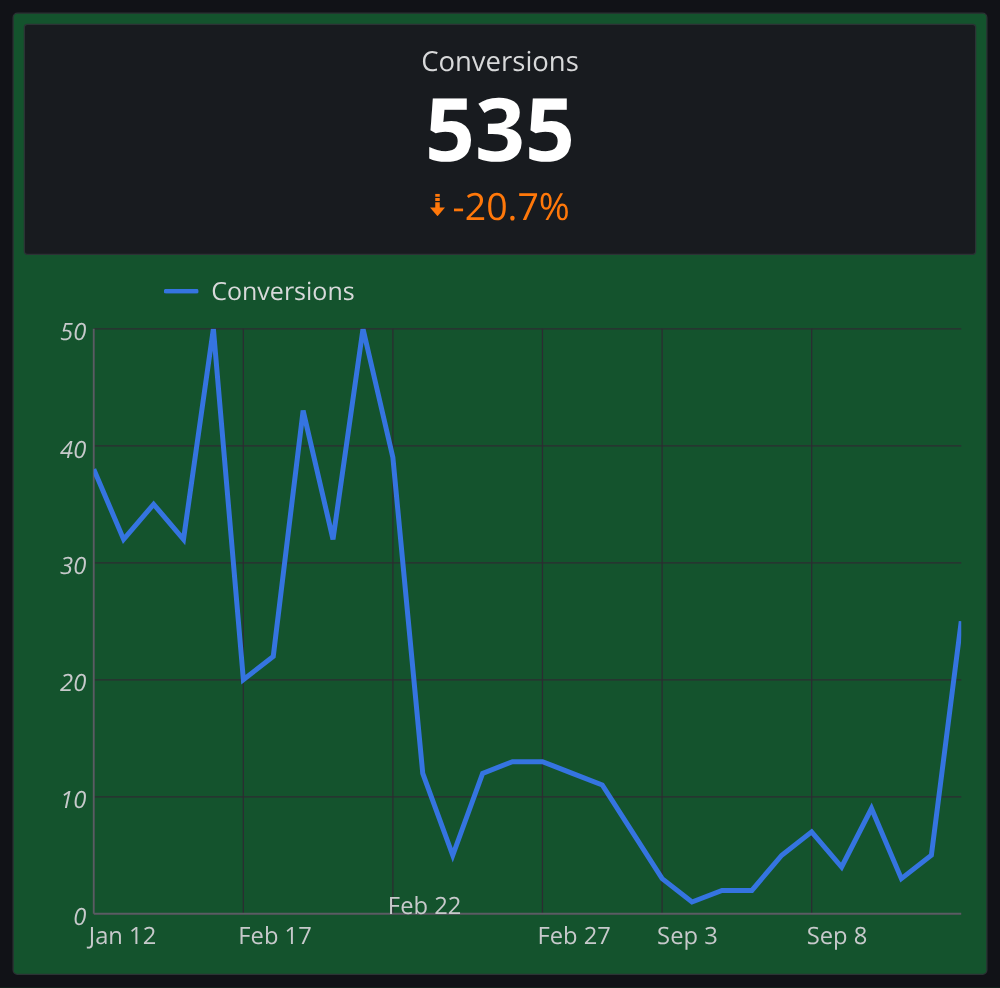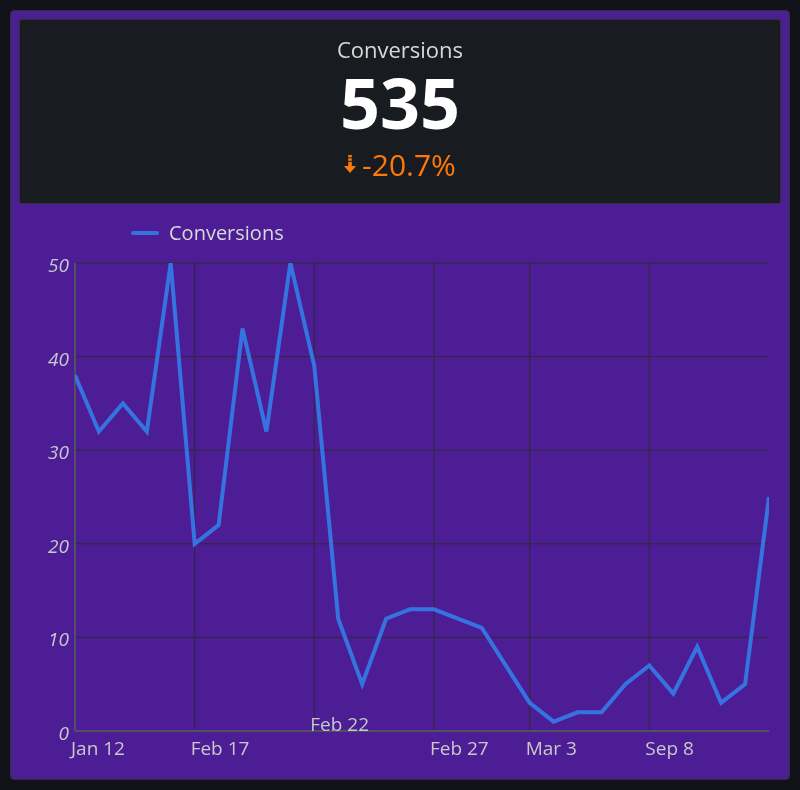--- a/index.html
+++ b/index.html
@@ -12,21 +12,21 @@
     color: #d8d9da;
     overflow: hidden;
   }
   .panel {
     box-sizing: border-box;
     position: absolute;
     left: 10px;
     top: 10px;
     width: 780px;
     height: 770px;
-    background: #4c1d95;
+    background: #14532d;
     border: 1px solid #2c3235;
     border-radius: 4px;
   }
   .stat-header {
     box-sizing: border-box;
     margin: 8px;
     padding: 14px 10px 18px 10px;
     background: #181b1f;
     border: 1px solid #2c3235;
     border-radius: 3px;
@@ -143,21 +143,21 @@
         <div class="y-tick" style="right: 708px; top: 471px; width: 40px;">0</div>
         <div class="y-tick" style="right: 708px; top: 377.4px; width: 40px;">10</div>
         <div class="y-tick" style="right: 708px; top: 283.8px; width: 40px;">20</div>
         <div class="y-tick" style="right: 708px; top: 190.2px; width: 40px;">30</div>
         <div class="y-tick" style="right: 708px; top: 96.6px; width: 40px;">40</div>
         <div class="y-tick" style="right: 708px; top: 3px; width: 40px;">50</div>
         <div class="x-tick" style="left: 48px; top: 486px;">Jan 12</div>
         <div class="x-tick" style="left: 167.655px; top: 486px;">Feb 17</div>
         <div class="x-tick" style="left: 287.31px; top: 462px;">Feb 22</div>
         <div class="x-tick" style="left: 406.966px; top: 486px;">Feb 27</div>
-        <div class="x-tick" style="left: 502.69px; top: 486px;">Mar 3</div>
+        <div class="x-tick" style="left: 502.69px; top: 486px;">Sep 3</div>
         <div class="x-tick" style="left: 622.345px; top: 486px;">Sep 8</div>
         <svg class="series" width="754" height="512">
           <defs>
             <clipPath id="clipPlot">
               <rect x="52" y="14" width="694" height="468"></rect>
             </clipPath>
           </defs>
           <g clip-path="url(#clipPlot)">
             <path d="M52.0 126.3 L75.9 182.5 L99.9 154.4 L123.8 182.5 L147.7 14.0 L171.7 294.8 L195.6 276.1 L219.5 79.5 L243.4 182.5 L267.4 14.0 L291.3 117.0 L315.2 369.7 L339.2 435.2 L363.1 369.7 L387.0 360.3 L411.0 360.3 L434.9 369.7 L458.8 379.0 L482.8 416.5 L506.7 453.9 L530.6 472.6 L554.6 463.3 L578.5 463.3 L602.4 435.2 L626.3 416.5 L650.3 444.6 L674.2 397.8 L698.1 453.9 L722.1 435.2 L746.0 248.0 " fill="none" stroke="#3574e0" stroke-width="4" stroke-linejoin="miter" stroke-linecap="butt"></path>
           </g>

